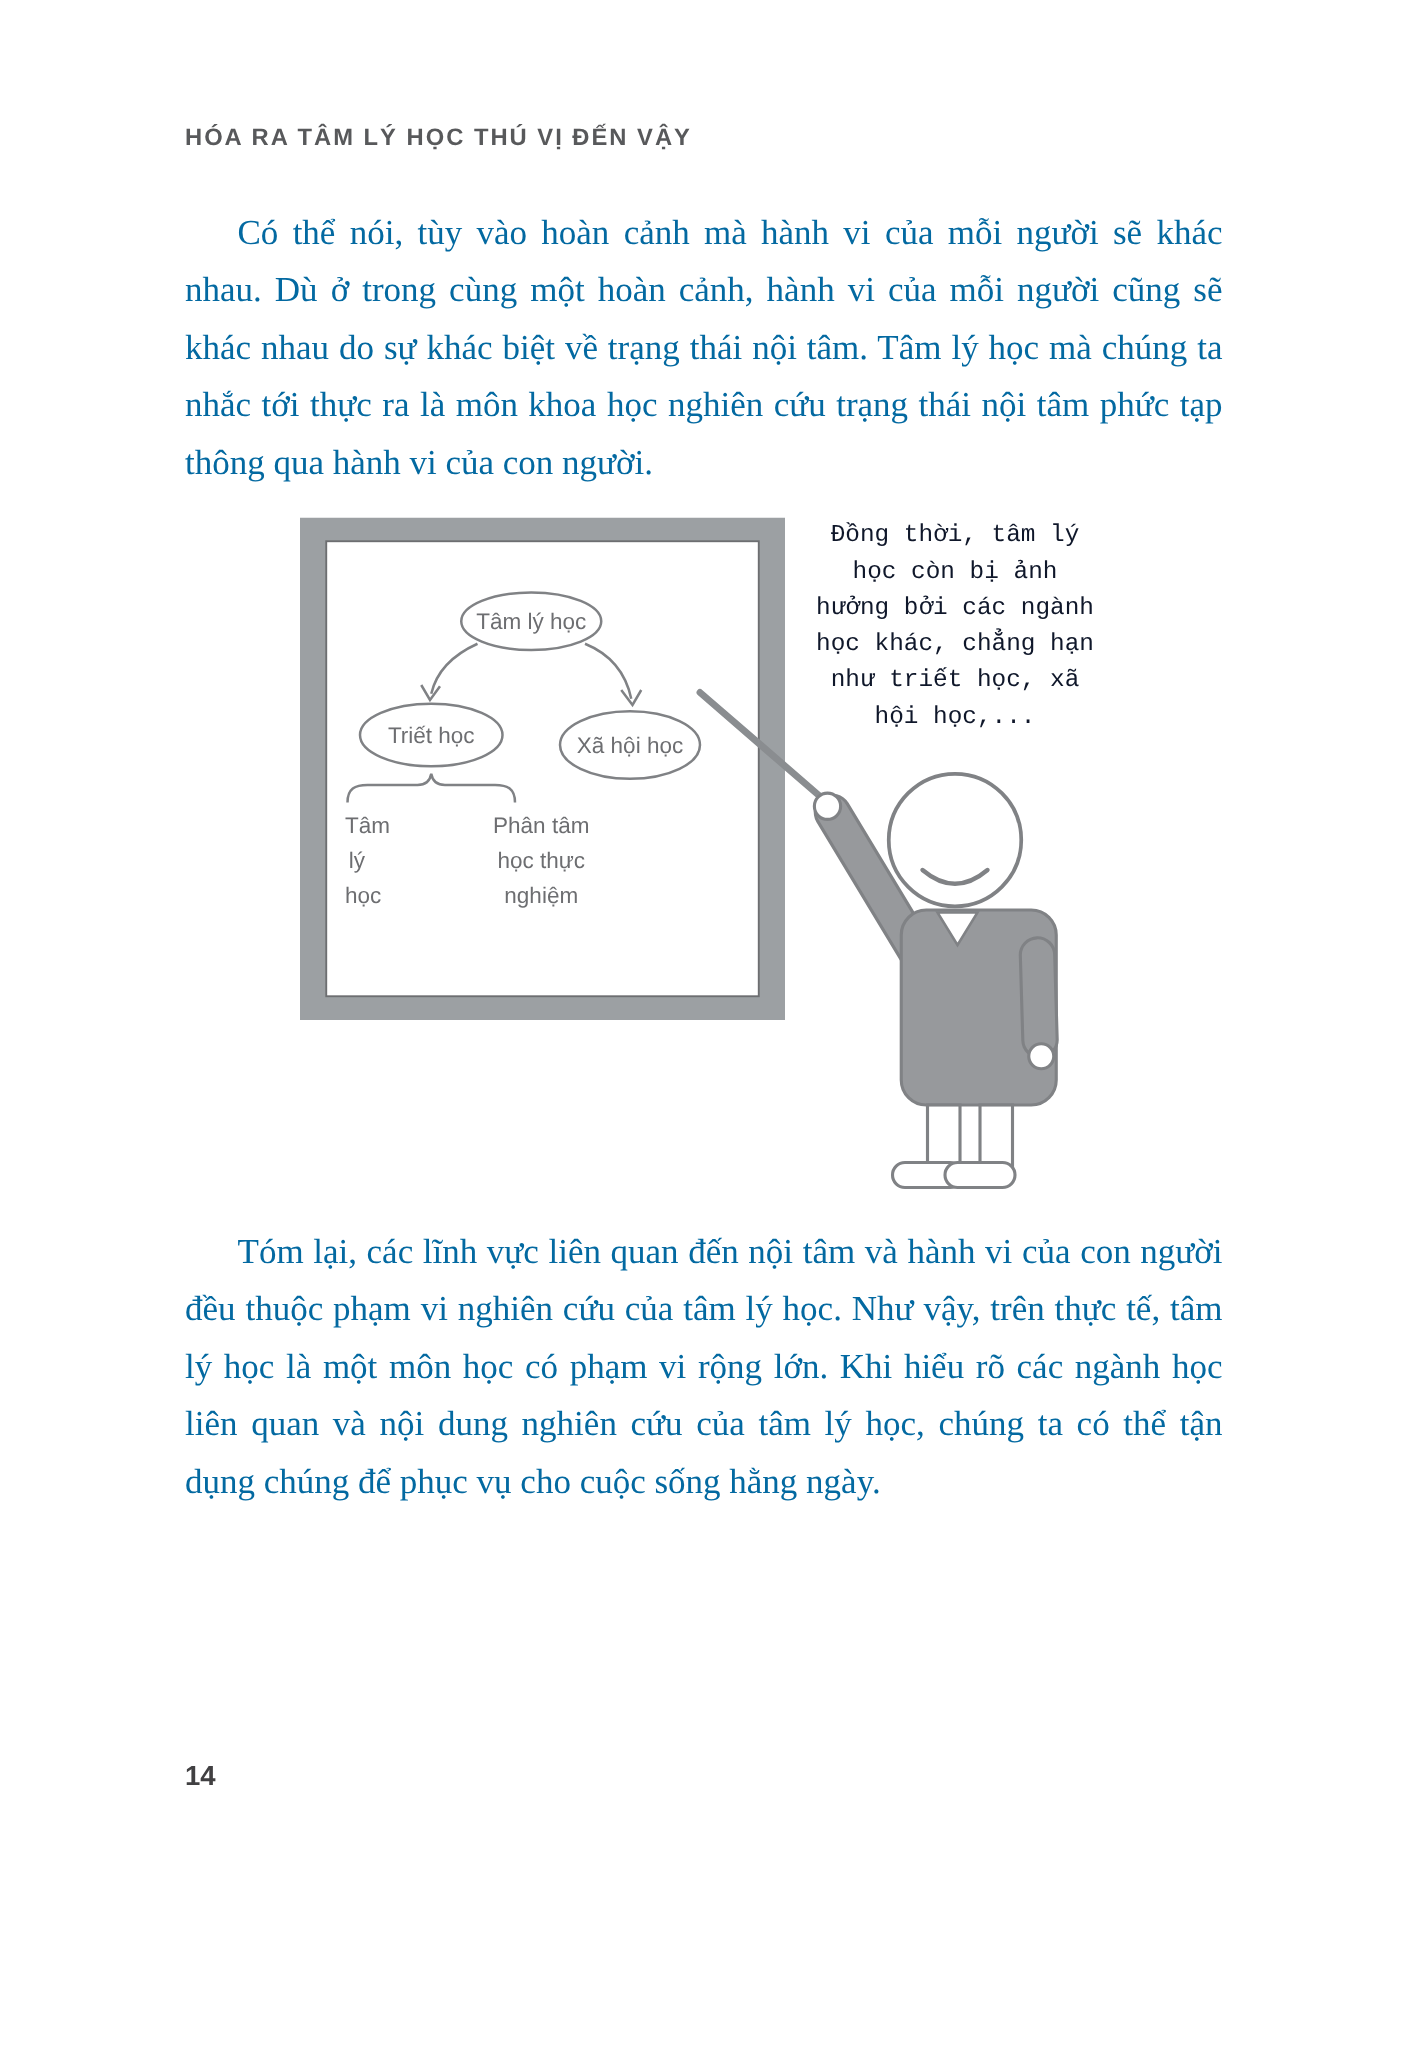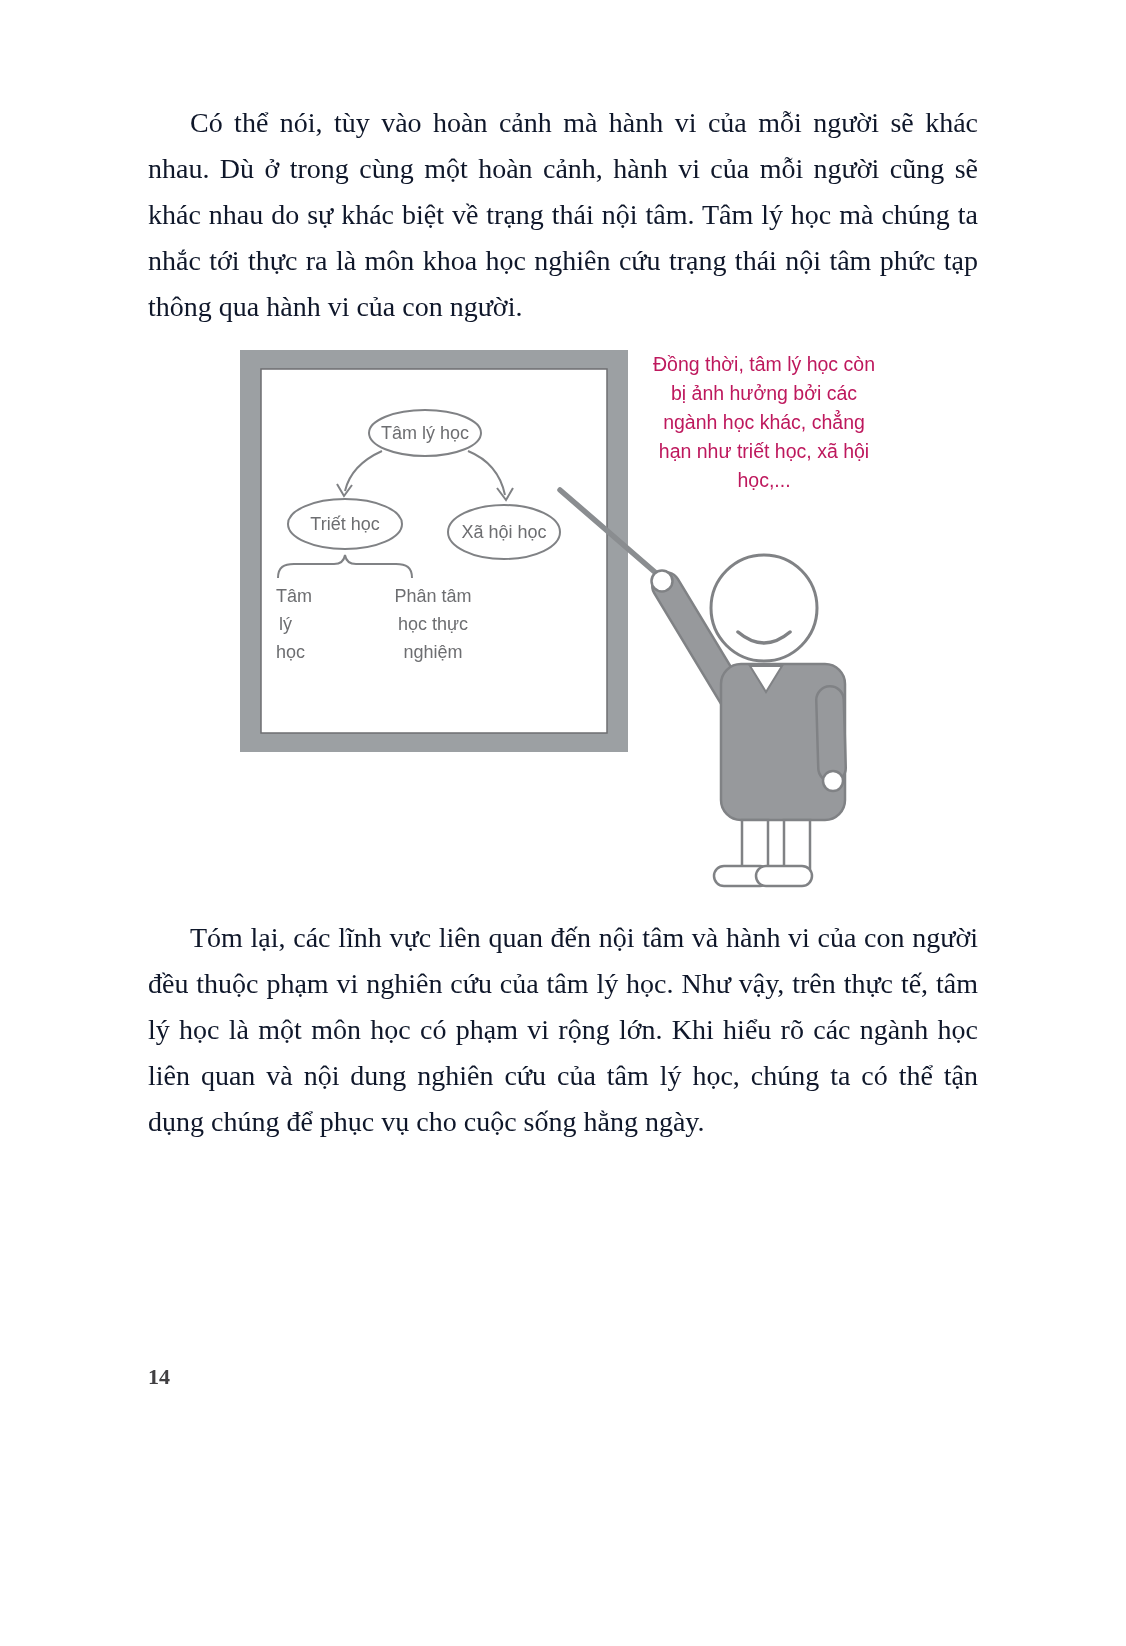--- a/index.html
+++ b/index.html
@@ -16,61 +16,62 @@
     font-family:"Liberation Sans", sans-serif;
     font-weight:700;
     font-size:19px;
     letter-spacing:1.6px;
     color:#58595b;
     margin:0 0 42px 0;
   }
   p.body {
     font-size:28px;
     line-height:46px;
-    color:#0f172a;
+    color:#0369a1;
     text-align:justify;
     text-indent:42px;
     margin:0 0 20px 0;
   }
   .illustration {
     position:relative;
     width:830px;
     height:545px;
     margin:8px 0 20px 0;
   }
   .illustration svg { position:absolute; left:0; top:0; }
   .caption {
     position:absolute;
     left:502px; top:0;
     width:228px;
     text-align:center;
-    font-family:Liberation Sans, sans-serif;
+    font-family:Liberation Mono, monospace;
     font-size:19.5px;
     line-height:29px;
-    color:#be185d;
+    color:#0f172a;
   }
   .dg-text {
     font-family:"Liberation Sans", sans-serif;
     font-size:18px;
     fill:#6d6e71;
   }
   .page-number {
     position:absolute;
-    left:148px; top:1364px;
-    font-family:Liberation Serif, serif;
+    left:148px; top:1408px;
+    font-family:Liberation Sans, sans-serif;
     font-weight:700;
     font-size:22px;
     color:#414042;
   }
 </style>
 </head>
 <body>
 
 <div class="page">
 
+  <div class="running-header">HÓA RA TÂM LÝ HỌC THÚ VỊ ĐẾN VẬY</div>
 
   <p class="body">Có thể nói, tùy vào hoàn cảnh mà hành vi của mỗi người sẽ khác nhau. Dù ở trong cùng một hoàn cảnh, hành vi của mỗi người cũng sẽ khác nhau do sự khác biệt về trạng thái nội tâm. Tâm lý học mà chúng ta nhắc tới thực ra là môn khoa học nghiên cứu trạng thái nội tâm phức tạp thông qua hành vi của con người.</p>
 
   <div class="illustration">
     <svg width="830" height="545" viewBox="0 0 830 545">
 
       <rect x="92" y="0" width="388" height="402" fill="#9ca0a3"></rect>
       <rect x="113" y="19" width="346" height="364" fill="#ffffff" stroke="#6d6e71" stroke-width="1.5"></rect>
 
       <g>

